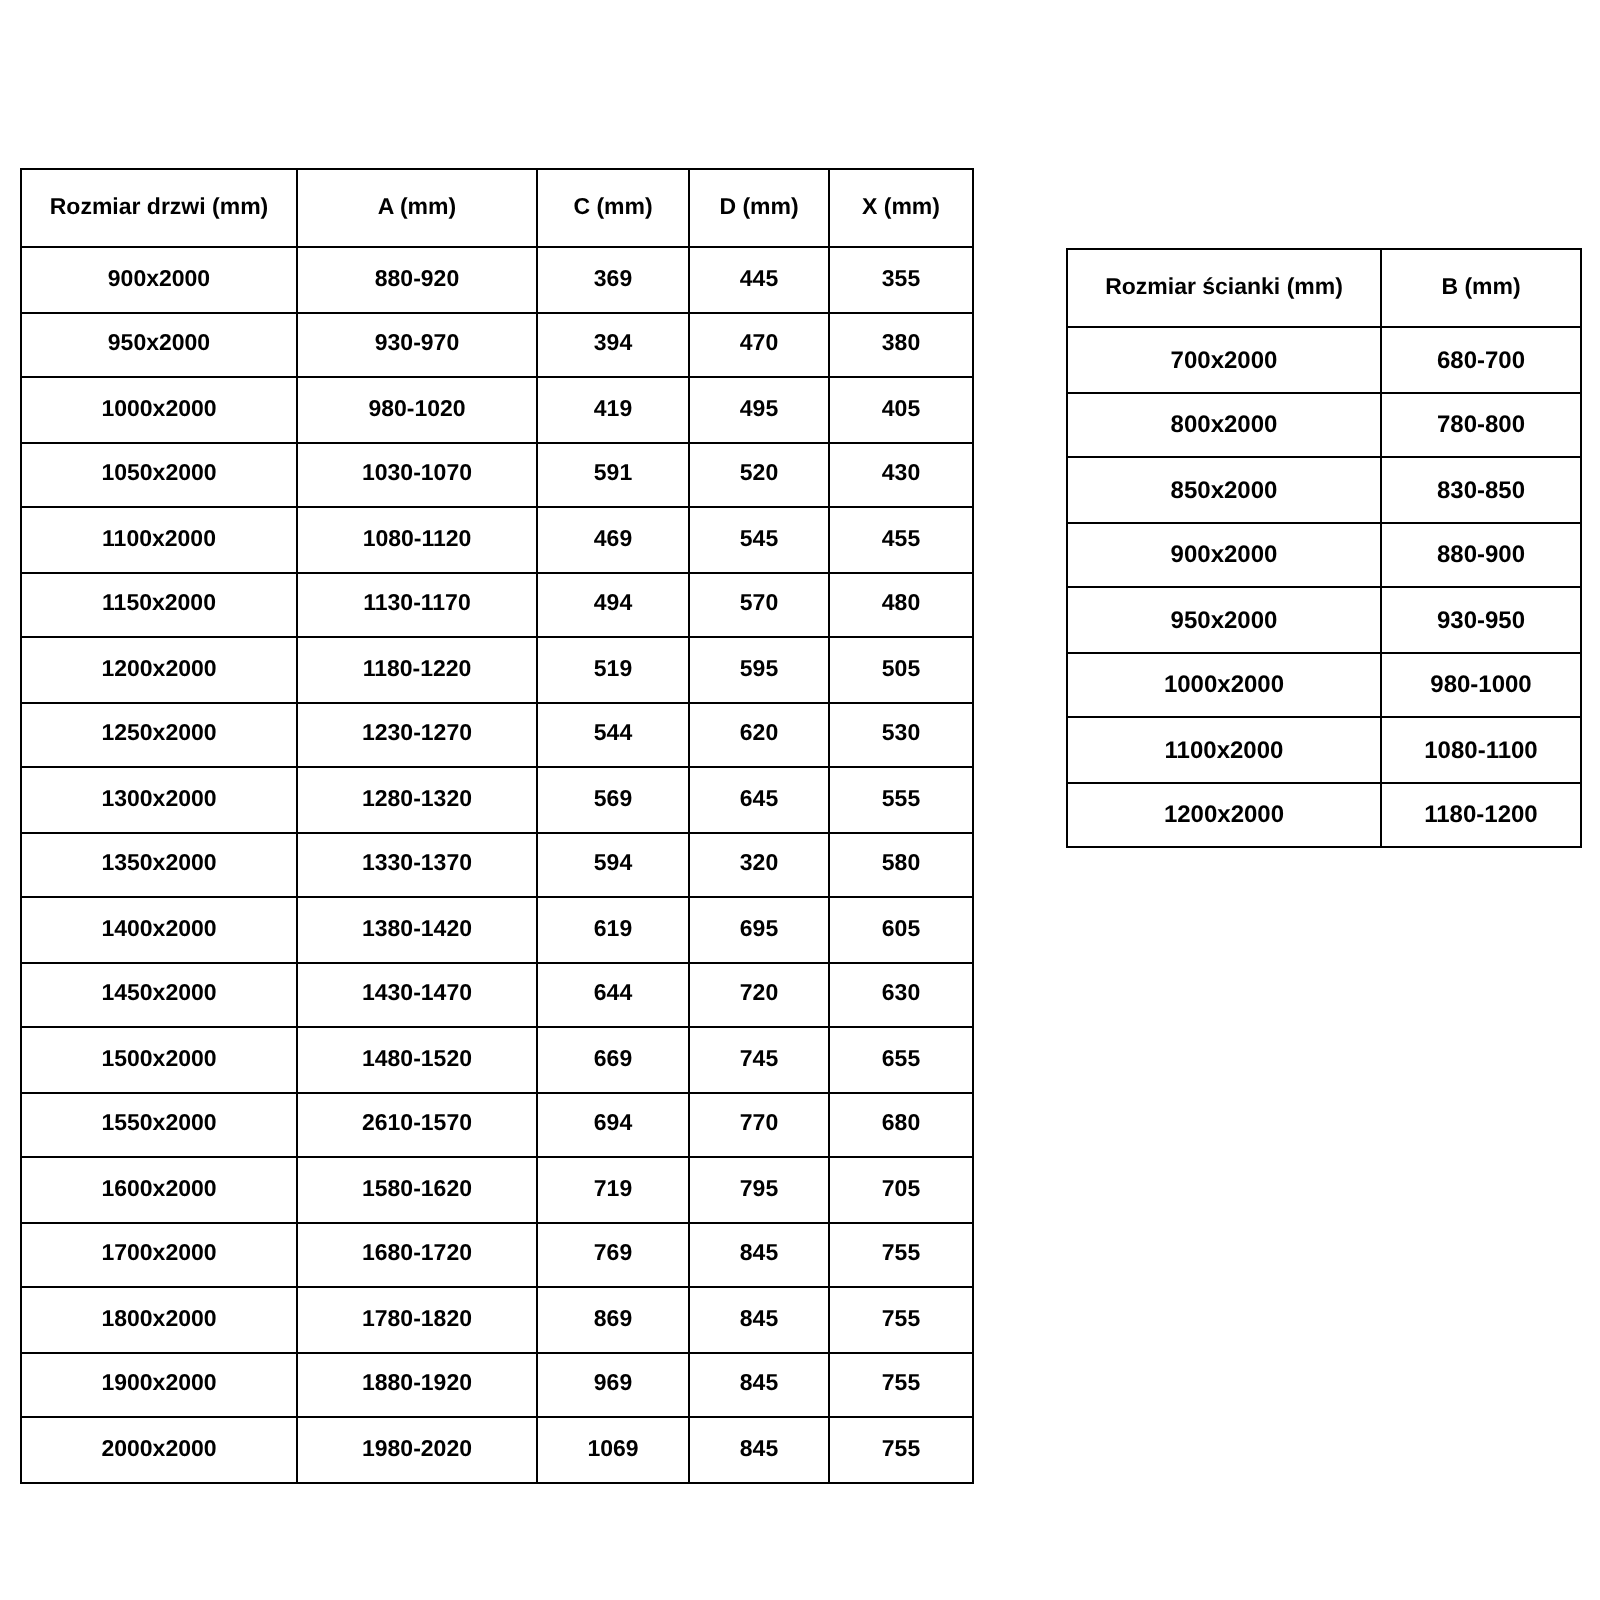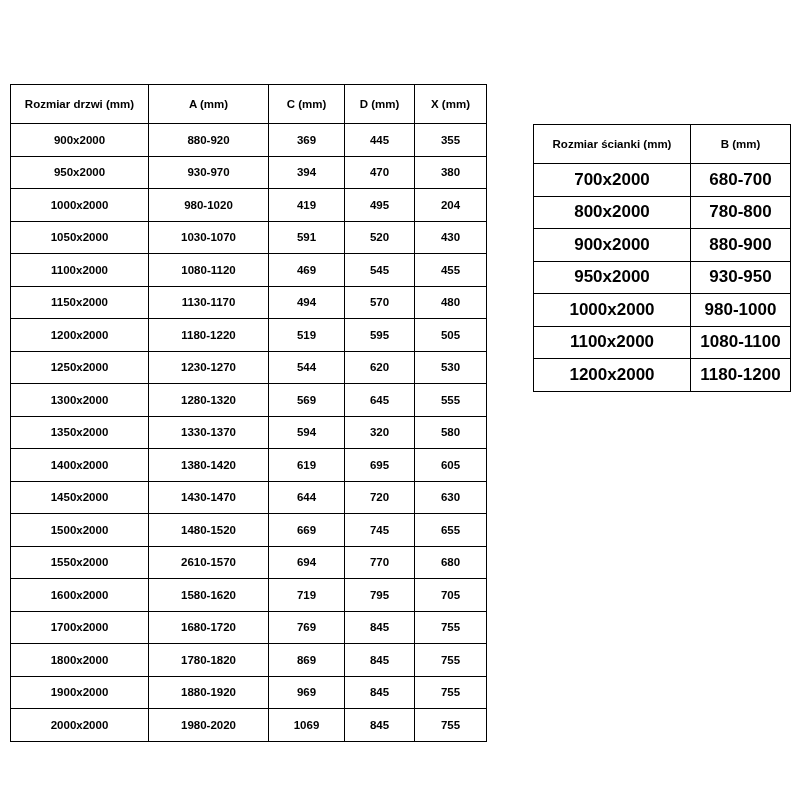--- a/index.html
+++ b/index.html
@@ -61,21 +61,21 @@
     top: 84px;
     width: 257px;
     margin-top: 40px;
   }
   #wall-table th {
     height: 38px;
     font-size: 11.5px;
   }
   #wall-table td {
     height: 31.5px;
-    font-size: 17px;
+    font-size: 12px;
   }
   #wall-table col.c-wsize { width: 157px; }
   #wall-table col.c-b     { width: 100px; }
 </style>
 </head>
 <body>
 
 <div class="sheet">
 
   <table class="spec" id="doors-table">
@@ -108,21 +108,21 @@
           <td>930-970</td>
           <td>394</td>
           <td>470</td>
           <td>380</td>
         </tr>
         <tr>
           <td>1000x2000</td>
           <td>980-1020</td>
           <td>419</td>
           <td>495</td>
-          <td>204</td>
+          <td>405</td>
         </tr>
         <tr>
           <td>1050x2000</td>
           <td>1030-1070</td>
           <td>591</td>
           <td>520</td>
           <td>430</td>
         </tr>
         <tr>
           <td>1100x2000</td>
@@ -246,20 +246,24 @@
     <tbody id="wall-body">
         <tr>
           <td>700x2000</td>
           <td>680-700</td>
         </tr>
         <tr>
           <td>800x2000</td>
           <td>780-800</td>
         </tr>
         <tr>
+          <td>850x2000</td>
+          <td>830-850</td>
+        </tr>
+        <tr>
           <td>900x2000</td>
           <td>880-900</td>
         </tr>
         <tr>
           <td>950x2000</td>
           <td>930-950</td>
         </tr>
         <tr>
           <td>1000x2000</td>
           <td>980-1000</td>

